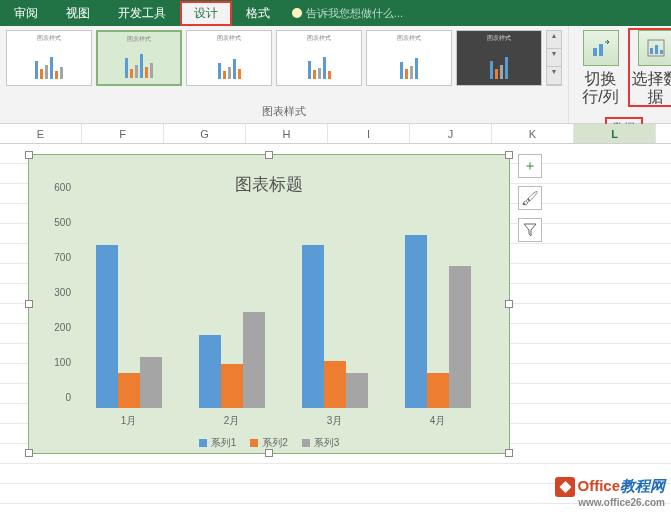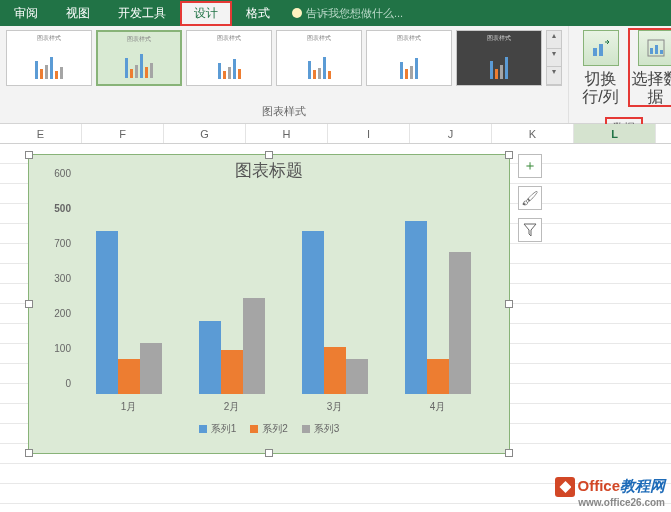--- a/index.html
+++ b/index.html
@@ -42,21 +42,21 @@
 .rows-bg { position: absolute; top: 20px; left: 0; right: 0; bottom: 0; }
 .row-bg { height: 20px; border-bottom: 1px solid #e8e8e8; }
 
 .chart-container { position: absolute; top: 30px; left: 28px; width: 482px; height: 300px; background: #dcead6; border: 1px solid #88b378; }
 .handle { position: absolute; width: 8px; height: 8px; background: #fff; border: 1px solid #888; }
 .h-tl { top: -4px; left: -4px; } .h-tr { top: -4px; right: -4px; }
 .h-bl { bottom: -4px; left: -4px; } .h-br { bottom: -4px; right: -4px; }
 .h-tm { top: -4px; left: 50%; margin-left: -4px; } .h-bm { bottom: -4px; left: 50%; margin-left: -4px; }
 .h-ml { top: 50%; left: -4px; margin-top: -4px; } .h-mr { top: 50%; right: -4px; margin-top: -4px; }
 
-.chart-title { text-align: center; font-size: 17px; color: #555; padding: 4px 0 2px; }
+.chart-title { text-align: center; font-size: 17px; color: #555; padding: 18px 0 2px; }
 .plot { position: relative; height: 210px; margin: 0 20px 0 48px; }
 .ytick { position: absolute; left: -38px; font-size: 10px; color: #666; width: 32px; text-align: right; transform: translateY(-50%); margin-top: 36px; }
 .bars { position: absolute; bottom: 0; left: 0; right: 0; height: 100%; display: flex; justify-content: space-around; align-items: flex-end; }
 .cluster { display: flex; align-items: flex-end; gap: 0; }
 .bar { width: 22px; }
 .bar.s1 { background: #5b9bd5; } .bar.s2 { background: #ed7d31; } .bar.s3 { background: #a5a5a5; }
 .xlabels { display: flex; justify-content: space-around; margin: 6px 20px 0 48px; font-size: 10px; color: #666; }
 .legend { display: flex; justify-content: center; gap: 14px; margin-top: 8px; font-size: 10px; color: #666; }
 .lg { display: flex; align-items: center; gap: 4px; }
 .sw { width: 8px; height: 8px; }
@@ -214,21 +214,21 @@
     <div class="handle h-bm"></div>
     <div class="handle h-br"></div>
 
     <div class="chart-title">图表标题</div>
     <div class="plot" id="plot">
         <div class="ytick" style="bottom: 0%;">0</div>
         <div class="ytick" style="bottom: 16.6667%;">100</div>
         <div class="ytick" style="bottom: 33.3333%;">200</div>
         <div class="ytick" style="bottom: 50%;">300</div>
         <div class="ytick" style="bottom: 66.6667%;">700</div>
-        <div class="ytick" style="bottom: 83.3333%; font-weight: bold;">500</div>
+        <div class="ytick" style="bottom: 83.3333%;">500</div>
         <div class="ytick" style="bottom: 100%;">600</div>
         <div class="bars">
           <div class="cluster">
             <div class="bar s1" style="height: 162.75px;"></div>
             <div class="bar s2" style="height: 35px;"></div>
             <div class="bar s3" style="height: 50.75px;"></div>
           </div>
           <div class="cluster">
             <div class="bar s1" style="height: 73.5px;"></div>
             <div class="bar s2" style="height: 43.75px;"></div>

